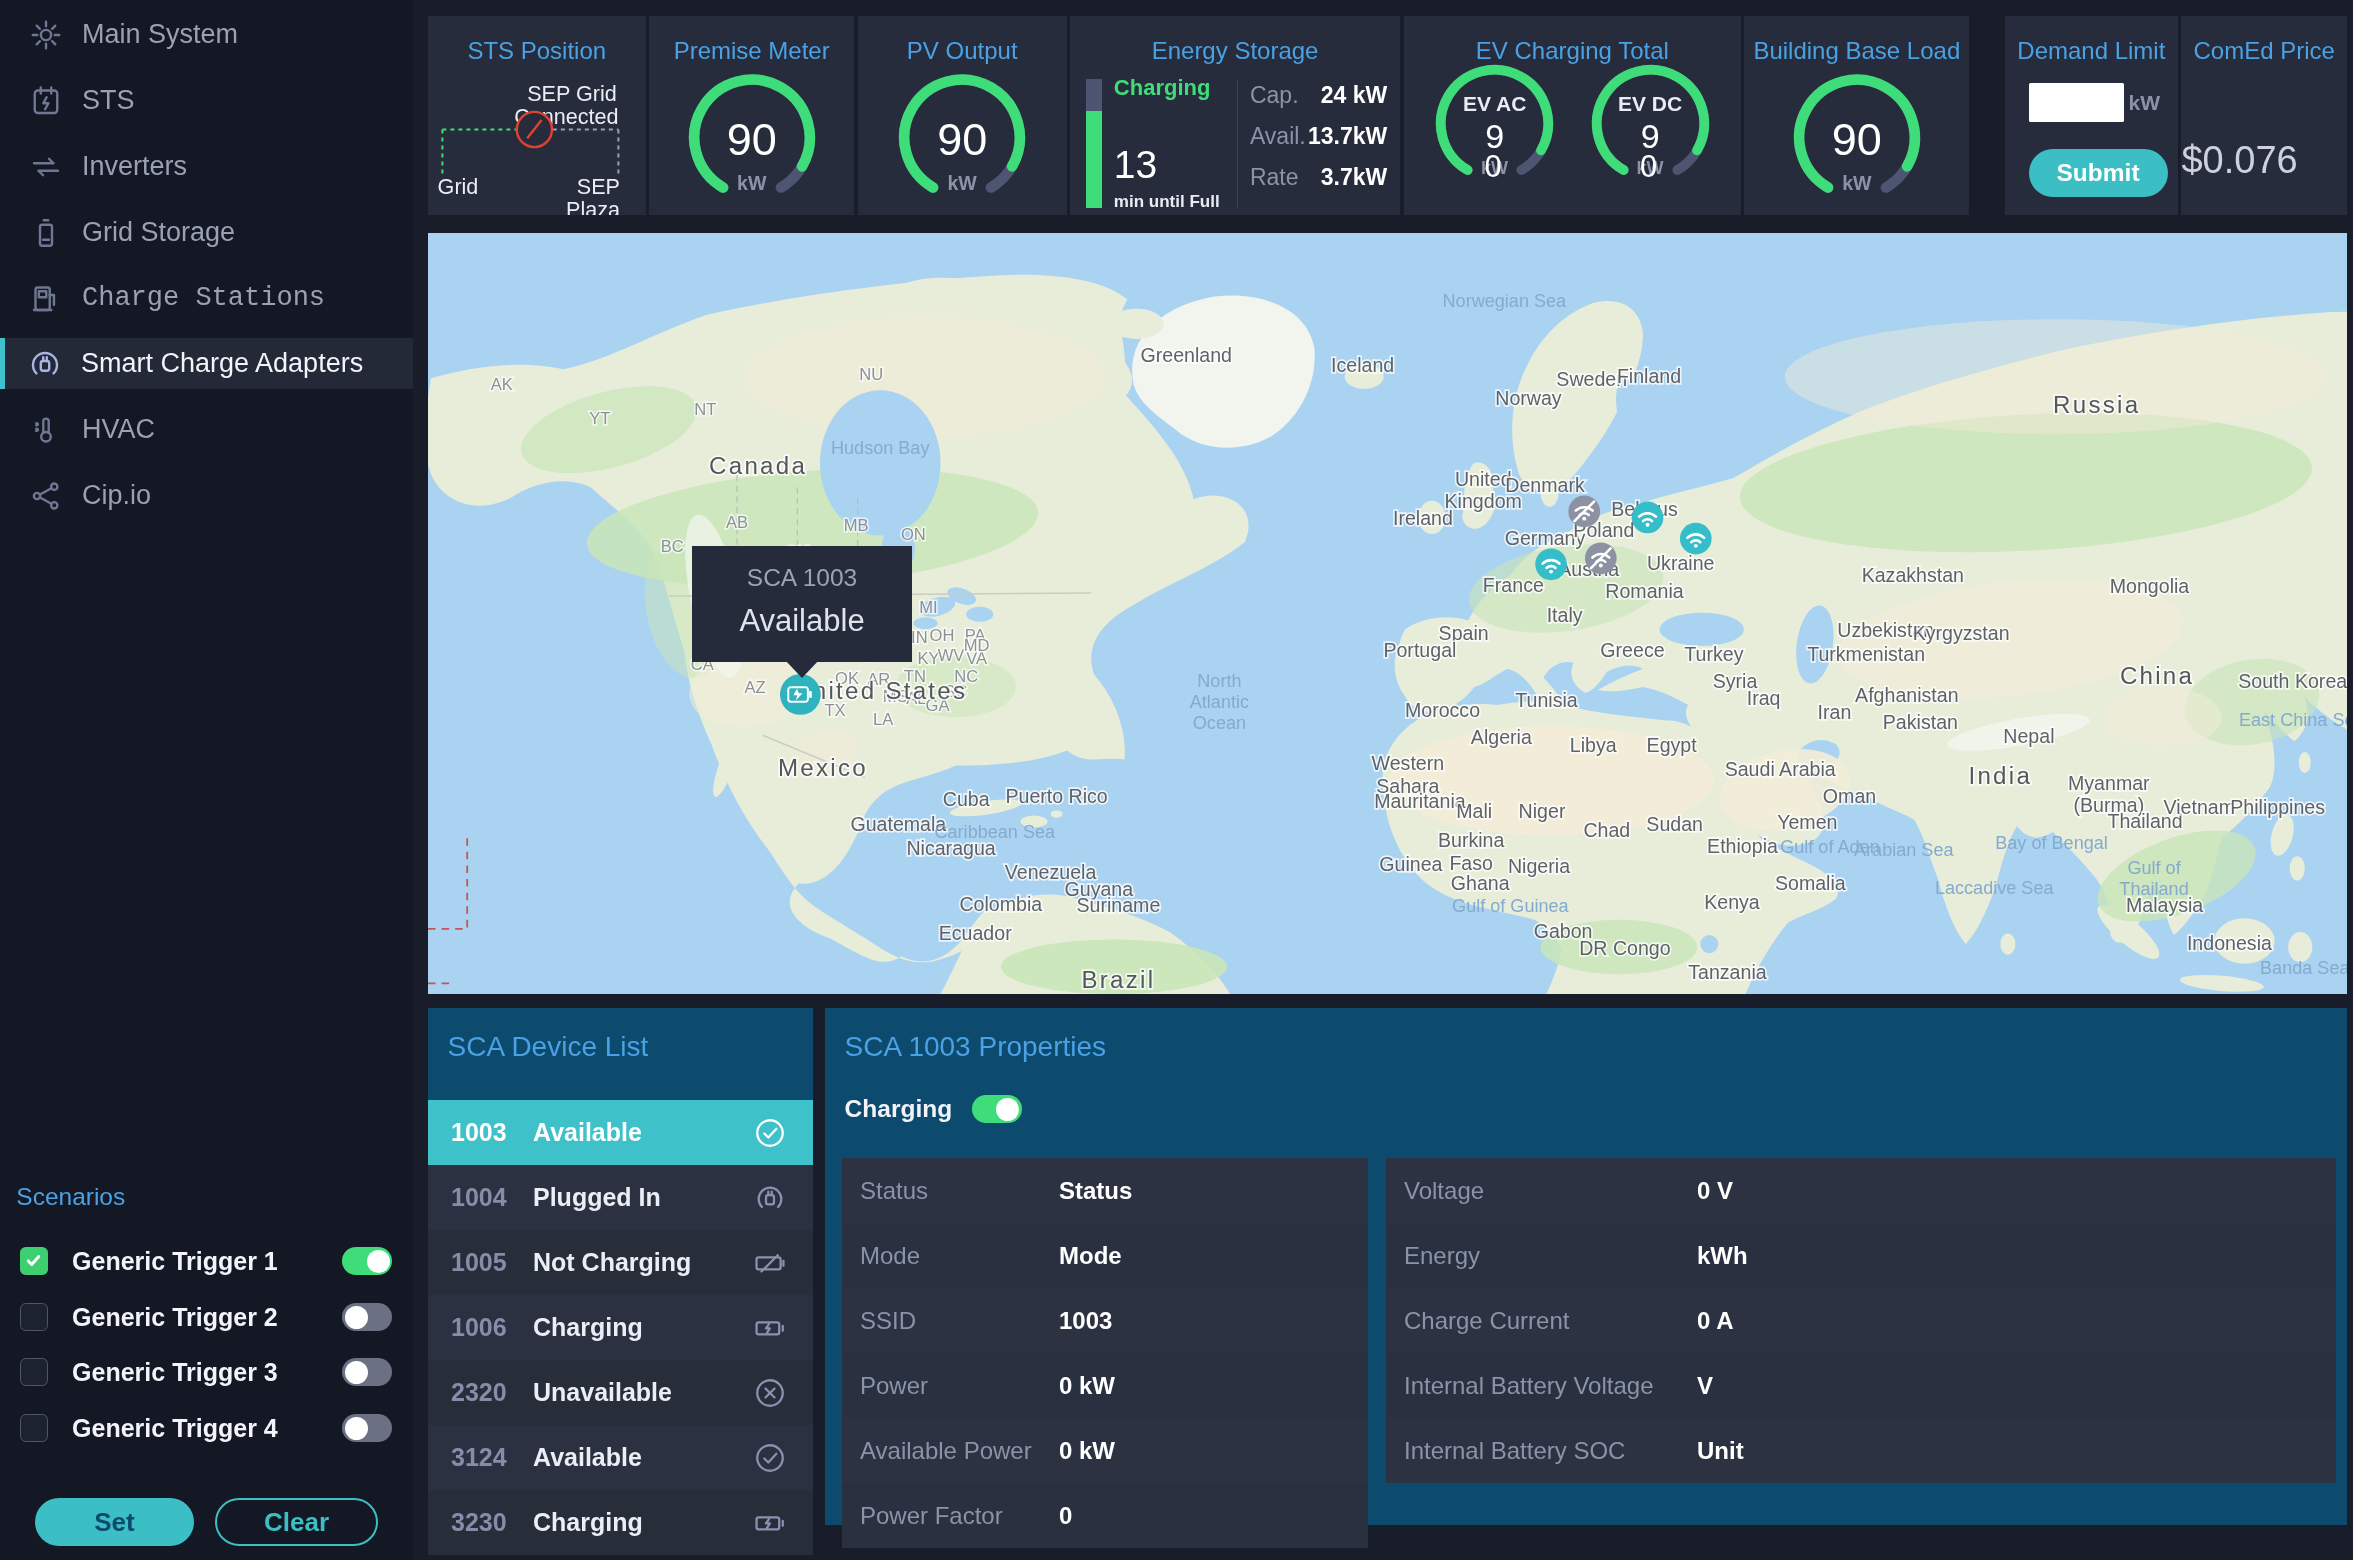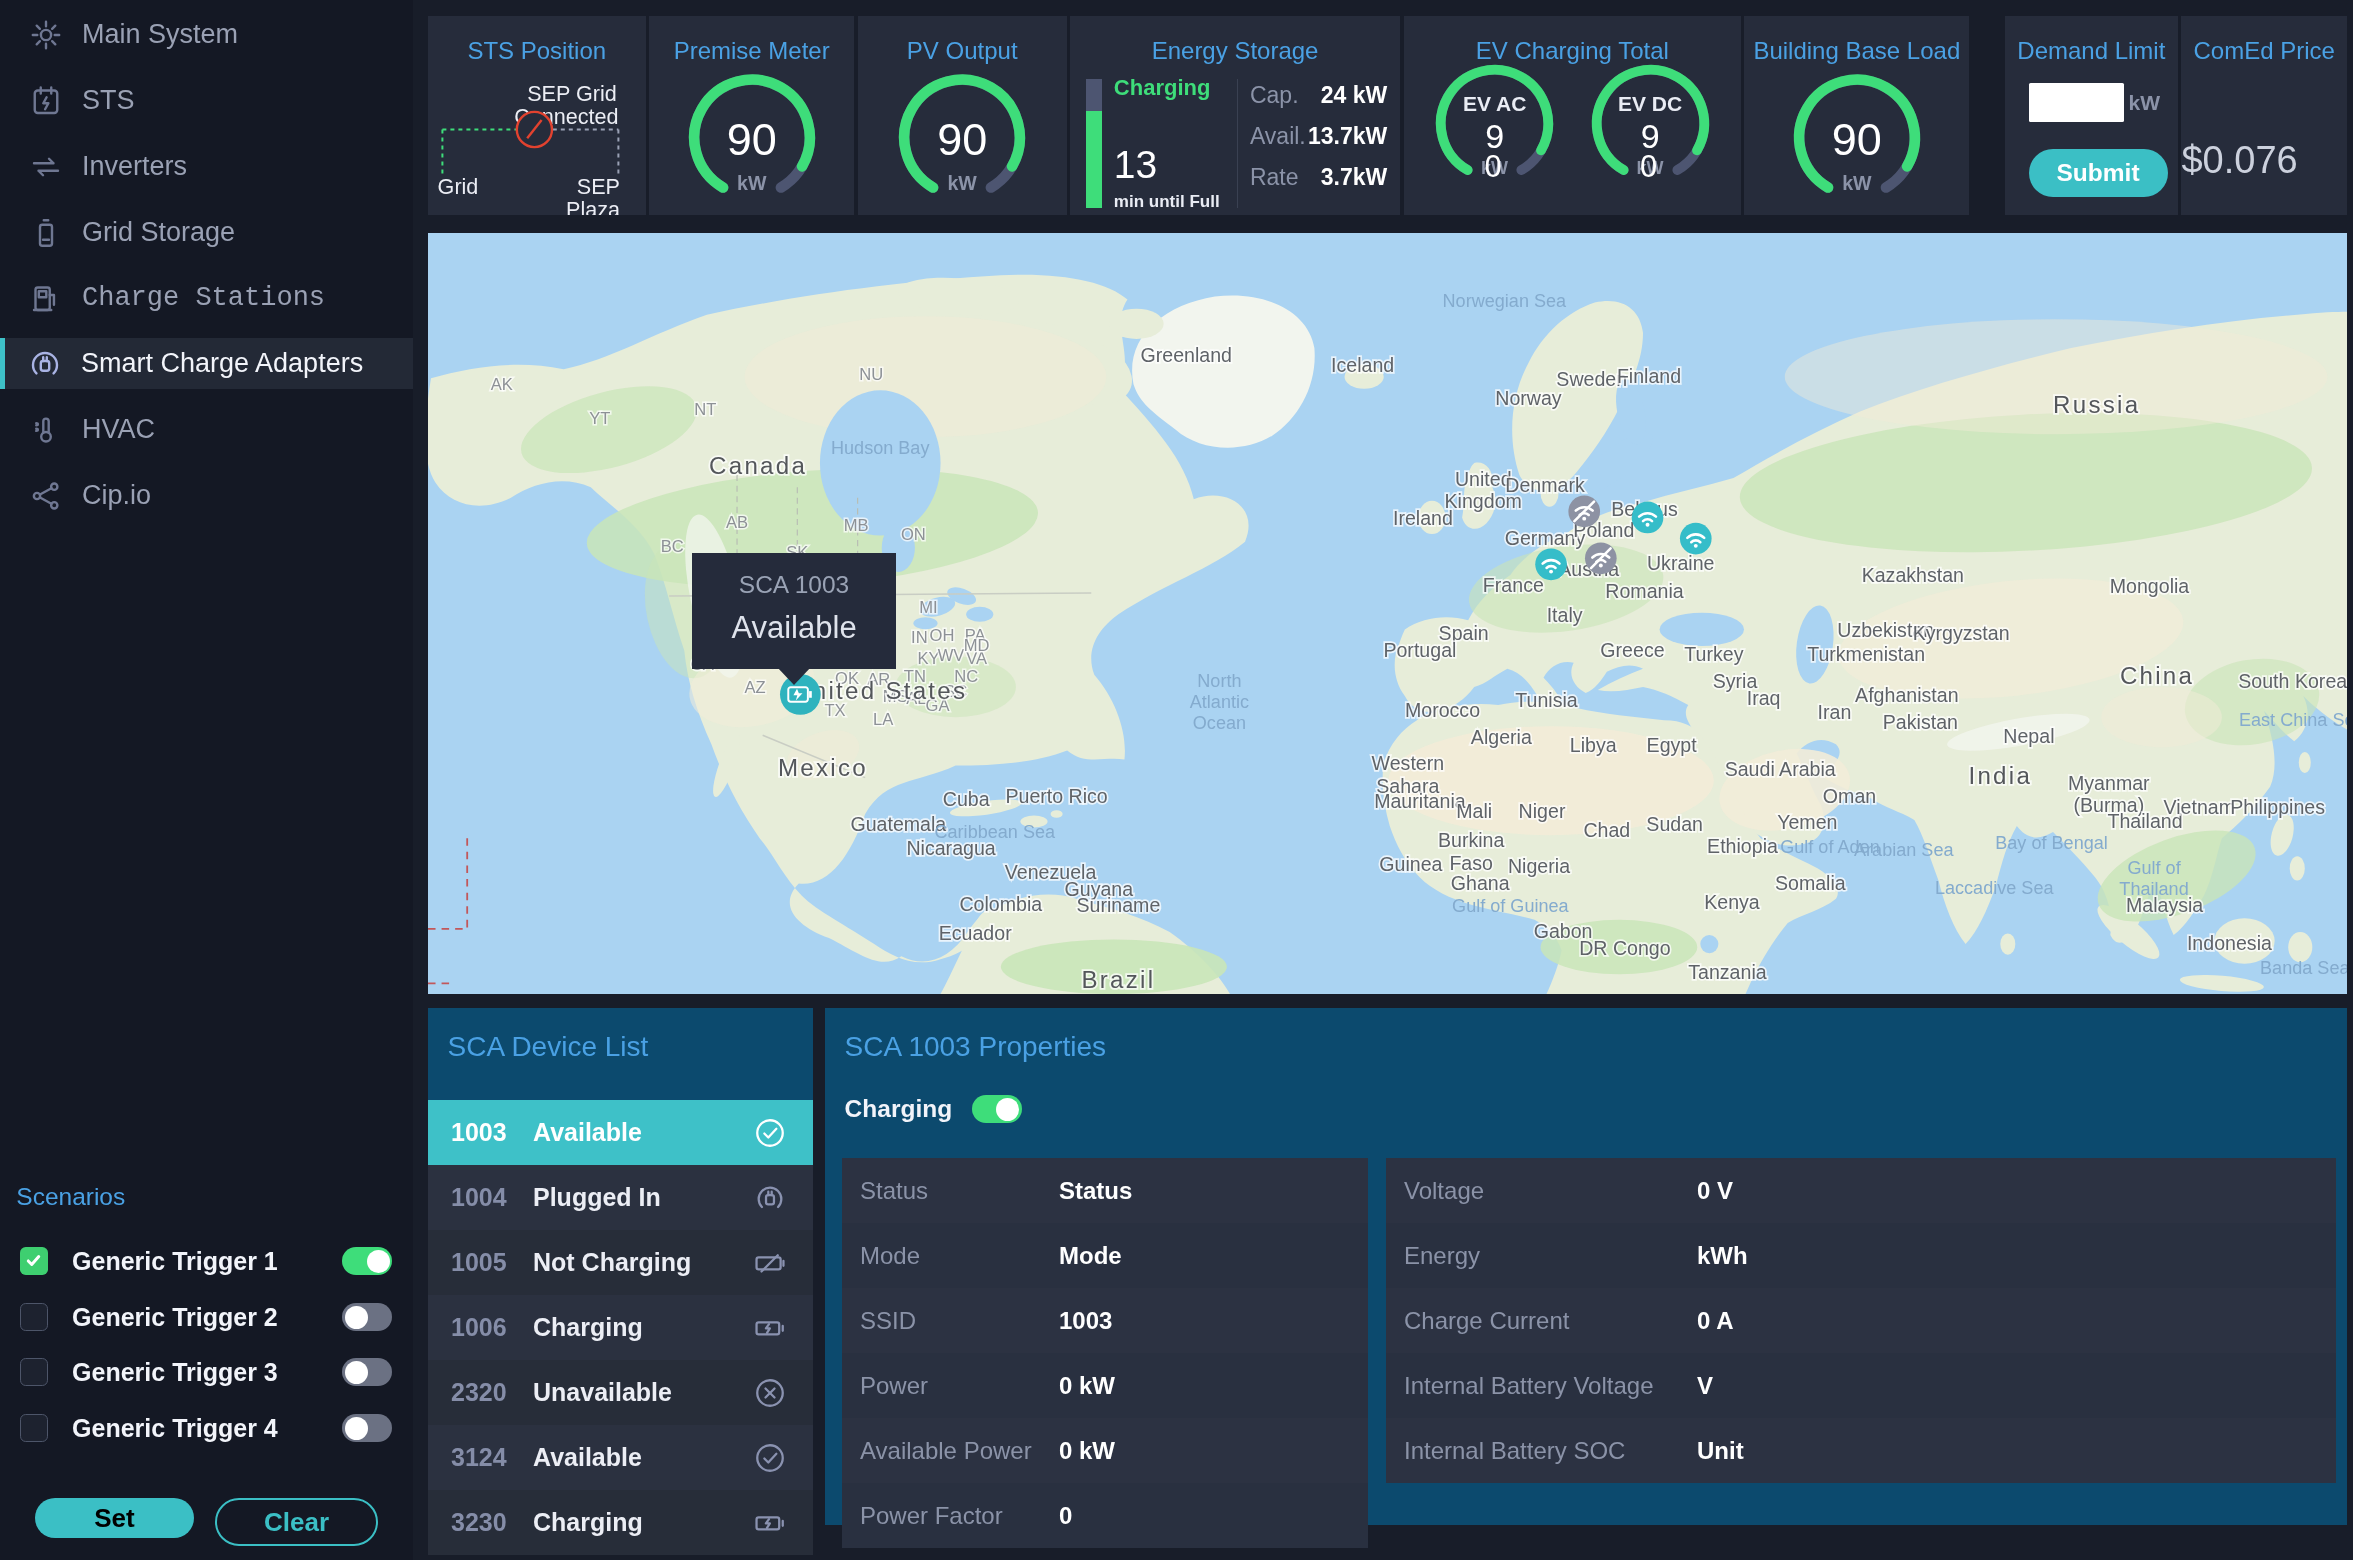--- a/index.html
+++ b/index.html
@@ -46,21 +46,21 @@
 .sts-svg { position:absolute; left:0; top:0; width:100%; height:100%; }
 
 .dm-input { position:absolute; left:24px; top:67px; width:95px; height:39px; background:#fff; border:none; border-radius:1.6px; }
 .dm-kw { position:absolute; left:124px; top:75px; color:#8b93a8; font-size:21px; font-weight:700; }
 .dm-btn { position:absolute; left:24px; top:133px; width:139px; height:48px; background:#3bbfc5; border:none; border-radius:24.5px; color:#fff; font-size:24.5px; font-weight:700; font-family:inherit; }
 
 .comed-price { position:absolute; left:0; right:0; top:123px; text-align:left; color:#ccd1dd; font-size:38px; }
 
 .map { position:absolute; left:428px; top:233px; width:1919px; height:761px; background:#aad3f2; }
 .map svg.world { position:absolute; left:0; top:0; width:100%; height:100%; }
-.tooltip { position:absolute; left:264px; top:320px; width:204px; height:116px; background:#252b3b; z-index:5; }
+.tooltip { position:absolute; left:264px; top:313px; width:220px; height:116px; background:#252b3b; z-index:5; }
 .tooltip .tt1 { text-align:center; color:#9aa3b5; font-size:24.5px; margin-top:18px; }
 .tooltip .tt2 { text-align:center; color:#dfe3ec; font-size:31px; margin-top:11.4px; }
 .tooltip .arrow { position:absolute; left:50%; transform:translateX(-50%); bottom:-16.3px; width:0; height:0; border-left:17px solid transparent; border-right:17px solid transparent; border-top:18px solid #252b3b; }
 
 .panel { position:absolute; background:#0c4a6e; top:1008px; height:517px; }
 .p-devices { left:428px; width:385px; }
 .p-props { left:825px; width:1522px; }
 .panel-title { color:#4aa1e4; font-size:28px; padding:23px 0 0 19.6px; }
 .dev-rows { position:absolute; left:0; top:92px; width:100%; }
 .dev-row { height:65px; display:flex; align-items:center; position:relative; }
@@ -95,21 +95,21 @@
 .prop-suffix { position:absolute; left:432px; color:#fff; font-size:21px; font-weight:700; }
 
 .scn-title { position:absolute; left:16.3px; top:1183px; color:#4aa1e4; font-size:24.5px; }
 .scn-row { position:absolute; left:0; width:413px; height:46px; display:flex; align-items:center; }
 .scn-check { width:28px; height:28px; border-radius:5.7px; margin-left:19.6px; position:relative; }
 .scn-check.checked { background:#3ecf70; }
 .scn-check.unchecked { background:#1d222f; border:1.6px solid #4d5569; }
 .scn-check svg { position:absolute; left:3.3px; top:3.3px; width:21px; height:21px; fill:none; stroke:#fff; stroke-width:3.4; stroke-linecap:round; stroke-linejoin:round; }
 .scn-label { color:#f2f4fa; font-size:25px; font-weight:600; margin-left:24.5px; flex:1; }
 .scn-toggle { margin-right:21px; }
-.btn-set { position:absolute; left:35px; top:1498px; width:159px; height:40px; border-radius:24.5px; background:#3bbfc5; border:none; color:#000000; font-size:26px; font-weight:700; font-family:inherit; }
+.btn-set { position:absolute; left:35px; top:1498px; width:159px; height:48px; border-radius:24.5px; background:#3bbfc5; border:none; color:#0c4a6e; font-size:26px; font-weight:700; font-family:inherit; }
 .btn-clear { position:absolute; left:215px; top:1498px; width:163px; height:48px; border-radius:24.5px; background:transparent; border:2.5px solid #3bbfc5; color:#3bbfc5; font-size:26px; font-weight:700; font-family:inherit; }
 
 text.lbl { font-family:"Liberation Sans",sans-serif; text-anchor:middle; }
 text.st { font-size:11px; fill:#8d9196; paint-order:stroke; stroke:rgba(255,255,255,.7); stroke-width:2; }
 text.co { font-size:13px; fill:#5f6368; paint-order:stroke; stroke:rgba(255,255,255,.75); stroke-width:2.2; }
 text.big { font-size:16px; letter-spacing:1.5px; fill:#54575b; paint-order:stroke; stroke:rgba(255,255,255,.75); stroke-width:2.4; }
 text.sea { font-size:12px; fill:#84abce; }
 </style>
 </head>
 <body>

